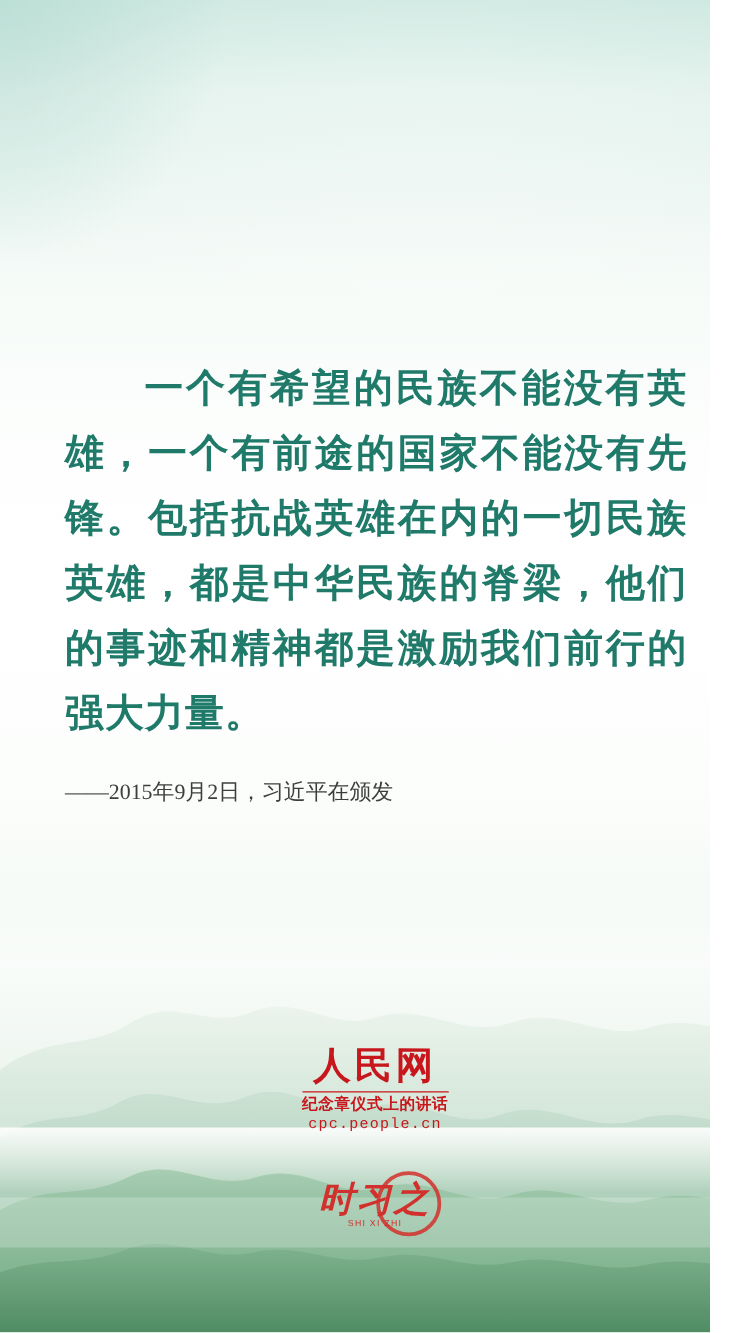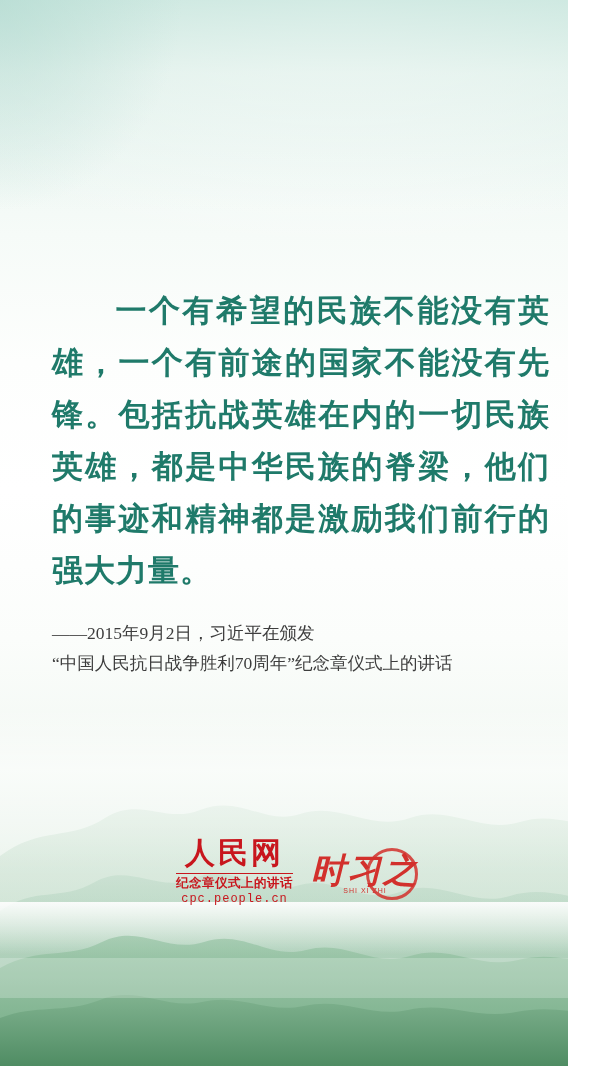--- a/index.html
+++ b/index.html
@@ -94,21 +94,22 @@
 
   
   .logos {
     position: absolute;
     left: 0;
     top: 838px;
     width: 600px;
     display: flex;
     align-items: center;
     justify-content: center;
-    gap: 13px;
+    gap: 24px;
+    flex-direction: column;
   }
   .logo-people {
     display: flex;
     flex-direction: column;
     align-items: center;
     line-height: 1;
   }
   .logo-people .cn {
     font-family: "Liberation Serif", serif;
     font-size: 30px;
@@ -147,21 +148,21 @@
     top: 8px;
     width: 46px;
     height: 46px;
     border: 3px solid #d2302c;
     border-radius: 50%;
     opacity: 0.85;
   }
   .logo-shixi .txt {
     position: relative;
     font-family: "Liberation Serif", serif;
-    font-size: 34px;
+    font-size: 28px;
     font-weight: 700;
     font-style: italic;
     color: #d2302c;
     letter-spacing: 2px;
     z-index: 2;
   }
   .logo-shixi .pinyin {
     position: absolute;
     bottom: 8px;
     left: 50%;
@@ -216,21 +217,20 @@
     <path d="M0,312 C36,298 64,308 100,294 C138,279 164,304 202,296 C242,287 266,308 304,300 C344,291 370,312 408,304 C448,295 476,314 516,306 C554,298 580,310 600,306 L600,360 L0,360 Z" fill="url(#g4)"></path>
 
     <rect x="0" y="252" width="600" height="40" fill="#ffffff" opacity="0.22"></rect>
   </svg>
   <div class="mist-band"></div>
 
   <div class="quote"><span class="indent"></span><span>一个有希望的民族不能没有英雄，一个有前途的国家不能没有先锋。包括抗战英雄在内的一切民族英雄，都是中华民族的脊梁，他们的事迹和精神都是激励我们前行的强大力量。</span></div>
 
   <div class="attrib">
     <span>——2015年9月2日，习近平在颁发</span>
-    <span class="line2">“中国人民抗日战争胜利70周年”纪念章仪式上的讲话</span>
   </div>
 
   <div class="logos">
     <div class="logo-people">
       <div class="cn">人民网</div>
       <div class="sub">纪念章仪式上的讲话</div>
       <div class="dom">cpc.people.cn</div>
     </div>
     <div class="logo-shixi">
       <div class="ring"></div>

